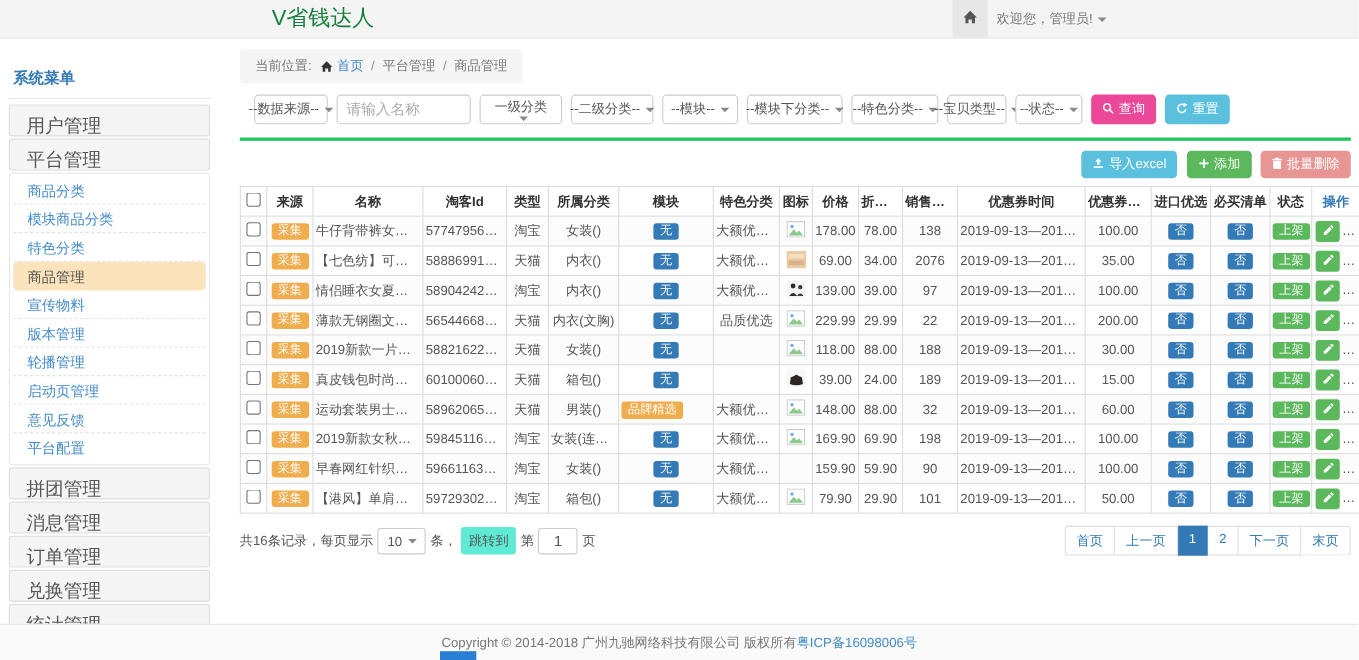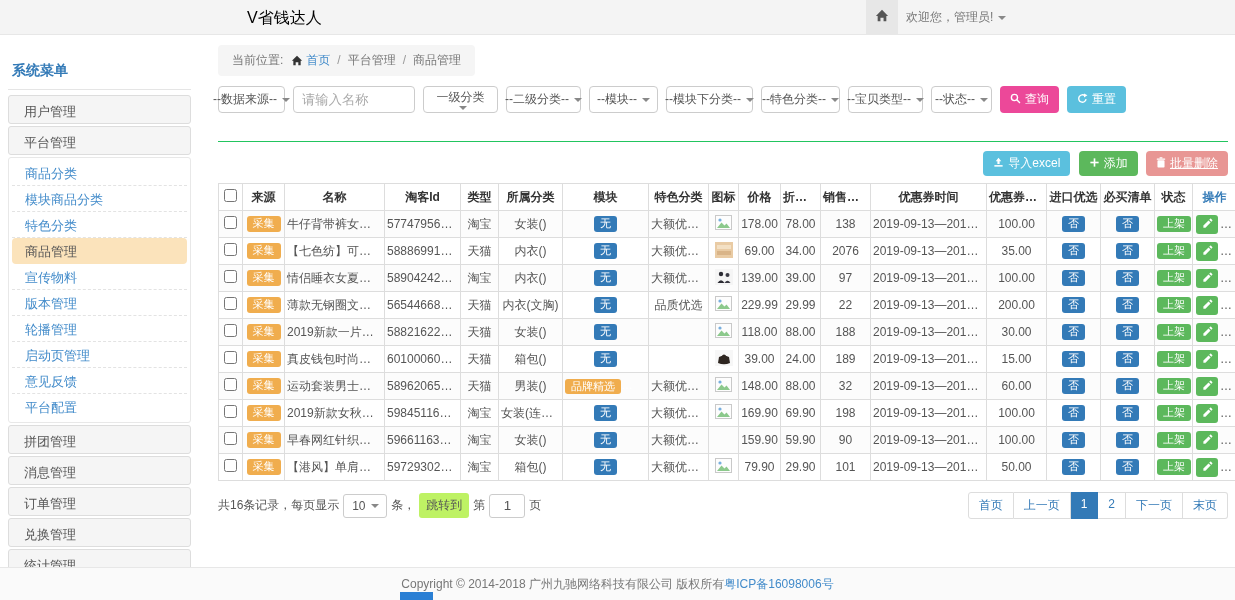--- a/index.html
+++ b/index.html
@@ -2,65 +2,65 @@
 <html><head>
 <meta charset="utf-8">
 <style>
   * { margin:0; padding:0; box-sizing:border-box; }
   html,body { width:1235px; height:600px; overflow:hidden; background:#fff;
     font-family:"Liberation Sans","DejaVu Sans",sans-serif; font-size:12px; color:#555; }
 
   
   .navbar { position:absolute; left:0; top:0; width:1235px; height:35px;
     background:#f4f4f4; border-bottom:1px solid #e7e7e7; z-index:20; }
-  .brand { position:absolute; left:247px; top:0; line-height:35px; font-size:16px; color:#000000; }
+  .brand { position:absolute; left:247px; top:0; line-height:35px; font-size:20px; color:#15803d; }
   .home-box { position:absolute; left:866px; top:0; width:32px; height:34px;
     background:#e7e7e7; display:flex; align-items:center; justify-content:center; cursor:pointer; }
   .welcome { position:absolute; left:906px; top:0; line-height:35px; color:#777; cursor:pointer; }
   .caret { display:inline-block; width:0; height:0; border-left:4px solid transparent;
     border-right:4px solid transparent; border-top:4px solid #888; margin-left:5px; vertical-align:middle; }
 
   
   .sidebar { position:absolute; left:8px; top:56px; width:183px; z-index:1; }
   .side-title { color:#337ab7; font-weight:bold; font-size:14px; padding:6px 4px 9px 4px;
     border-bottom:1px solid #e5e5e5; margin-bottom:5px; }
   .side-group { background:#f5f5f5; border:1px solid #ddd; border-radius:3px; margin-bottom:2px;
-    padding:7px 15px; font-size:13px; color:#555; cursor:pointer; height:29px; }
+    padding:7px 15px; font-size:17px; color:#555; cursor:pointer; height:29px; }
   .side-sub { background:#fff; border:1px solid #e8e8e8; border-radius:3px; margin-bottom:2px; padding:2px 3px; }
   .side-sub-item { padding:5px 13px; font-size:13px; color:#428bca; cursor:pointer;
     border-bottom:1px dashed #e3e3e3; height:26px; }
   .side-sub-item:last-child { border-bottom:none; }
   .side-sub-item.active { background:#fbe3bb; border-radius:4px; color:#555; border-bottom:none; }
 
   
   .main { position:absolute; left:205px; top:40px; width:1030px; z-index:2; padding:0 7px 0 13px; }
 
   .breadcrumb { display:inline-block; background:#f5f5f5; border-radius:4px; padding:7px 14px;
     color:#777; margin-top:5px; }
   .breadcrumb .bc-home { color:#428bca; cursor:pointer; }
   .breadcrumb .sep { color:#999; padding:0 7px; }
   .breadcrumb .bc-ic { vertical-align:-2px; margin:0 3px 0 8px; }
 
-  .filter-row { display:flex; align-items:flex-start; margin-top:10px; gap:8px; flex-wrap:nowrap; }
+  .filter-row { display:flex; align-items:flex-start; margin-top:10px; gap:8px; flex-wrap:nowrap;margin-left:13px; }
   .f-select { display:inline-flex; align-items:center; justify-content:center; height:27px;
     border:1px solid #ccc; border-radius:4px; background:#fff; color:#555; cursor:pointer; padding:0 6px; }
   .f-select .f-label { white-space:nowrap; }
   .f-input { height:27px; border:1px solid #ccc; border-radius:4px; padding:0 8px; color:#555; outline:none; }
   .f-input::placeholder { color:#aaa; }
   .fi-0 { width:67px; } .fi-1 { width:122px; } .fi-2 { width:75px;flex-direction:column; } .fi-3 { width:75px; }
-  .fi-4 { width:69px; } .fi-5 { width:87px; } .fi-6 { width:79px; } .fi-7 { width:75px; } .fi-8 { width:61px; }
+  .fi-4 { width:69px; } .fi-5 { width:87px; } .fi-6 { width:79px; } .fi-7 { width:54px; } .fi-8 { width:61px; }
   .btn { display:inline-flex; align-items:center; justify-content:center; gap:4px; border:none;
     border-radius:4px; color:#fff; font-size:12px; height:27px; padding:0 10px; cursor:pointer;
     font-family:inherit; white-space:nowrap; }
   .btn-primary { background:#ec4899; }
   .btn-info { background:#5bc0de; }
   .btn-success { background:#5cb85c; }
-  .btn-danger-soft { background:#e89694;text-decoration:underline; }
-
-  .table-panel { border-top:1px solid #22c55e; margin-top:28px; padding-top:9px; }
+  .btn-danger-soft { background:#e89694; }
+
+  .table-panel { border-top:3px solid #22c55e; margin-top:12px; padding-top:9px; }
   .toolbar { text-align:right; margin-bottom:7px; }
   .toolbar .btn { height:25px; margin-left:5px; }
 
   table.grid { width:100%; border-collapse:collapse; table-layout:fixed; }
   .grid th, .grid td { border:1px solid #ddd; text-align:center; padding:3px 2px; height:27px;
     overflow:hidden; white-space:nowrap; text-overflow:ellipsis; font-size:12px; }
   .grid th { color:#333; font-weight:bold; background:#fff; }
   .grid th.op-head { color:#337ab7; }
   .grid tbody tr:nth-child(odd) { background:#fcfcfc; }
   .name-cell { color:#555; }
@@ -78,21 +78,21 @@
   col.c0{width:24px} col.c1{width:42px} col.c2{width:100px} col.c3{width:76px} col.c4{width:38px}
   col.c5{width:64px} col.c6{width:86px} col.c7{width:60px} col.c8{width:30px} col.c9{width:42px}
   col.c10{width:40px} col.c11{width:50px} col.c12{width:116px} col.c13{width:60px} col.c14{width:54px}
   col.c15{width:54px} col.c16{width:38px} col.c17{width:44px}
 
   
   .pag-row { display:flex; align-items:center; justify-content:space-between; margin-top:11px; }
   .pag-left { display:flex; align-items:center; gap:4px; color:#555; }
   .pp-select { display:inline-flex; align-items:center; justify-content:center; width:44px; height:24px;
     border:1px solid #ccc; border-radius:3px; background:#fff; cursor:pointer; }
-  .jump-btn { background:#bef264; border:none; border-radius:3px; padding:4px 7px; color:#555;
+  .jump-btn { background:#5eead4; border:none; border-radius:3px; padding:4px 7px; color:#555;
     cursor:pointer; font-family:inherit; font-size:12px; }
   .page-input { width:36px; height:24px; border:1px solid #ccc; border-radius:3px; text-align:center;
     color:#555; outline:none; }
   .pager { display:flex; }
   .pager .pg { border:1px solid #ddd; border-left:none; padding:4px 10px; color:#337ab7;
     cursor:pointer; background:#fff; }
   .pager .pg:first-child { border-left:1px solid #ddd; border-radius:3px 0 0 3px; }
   .pager .pg:last-child { border-radius:0 3px 3px 0; }
   .pager .pg.active { background:#337ab7; border-color:#337ab7; color:#fff; }
 

